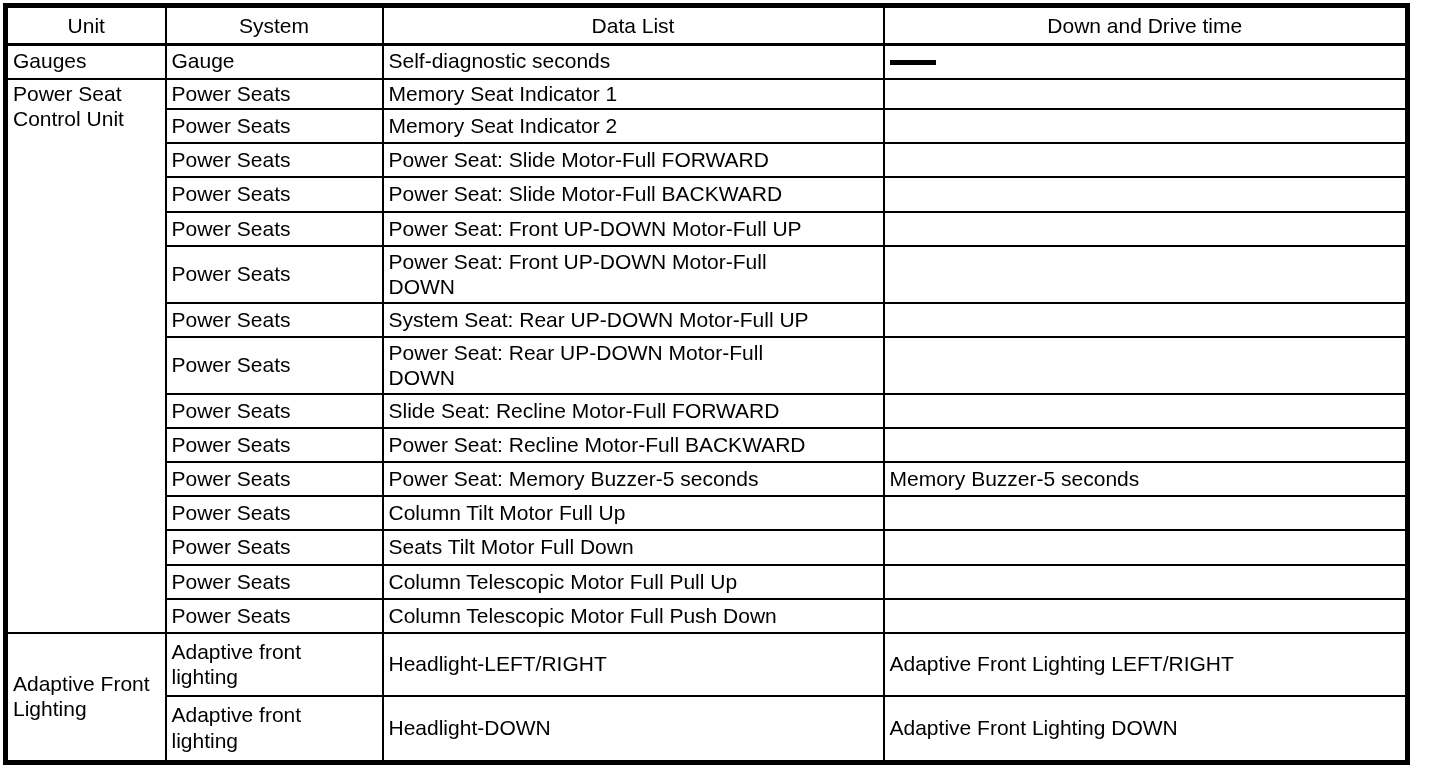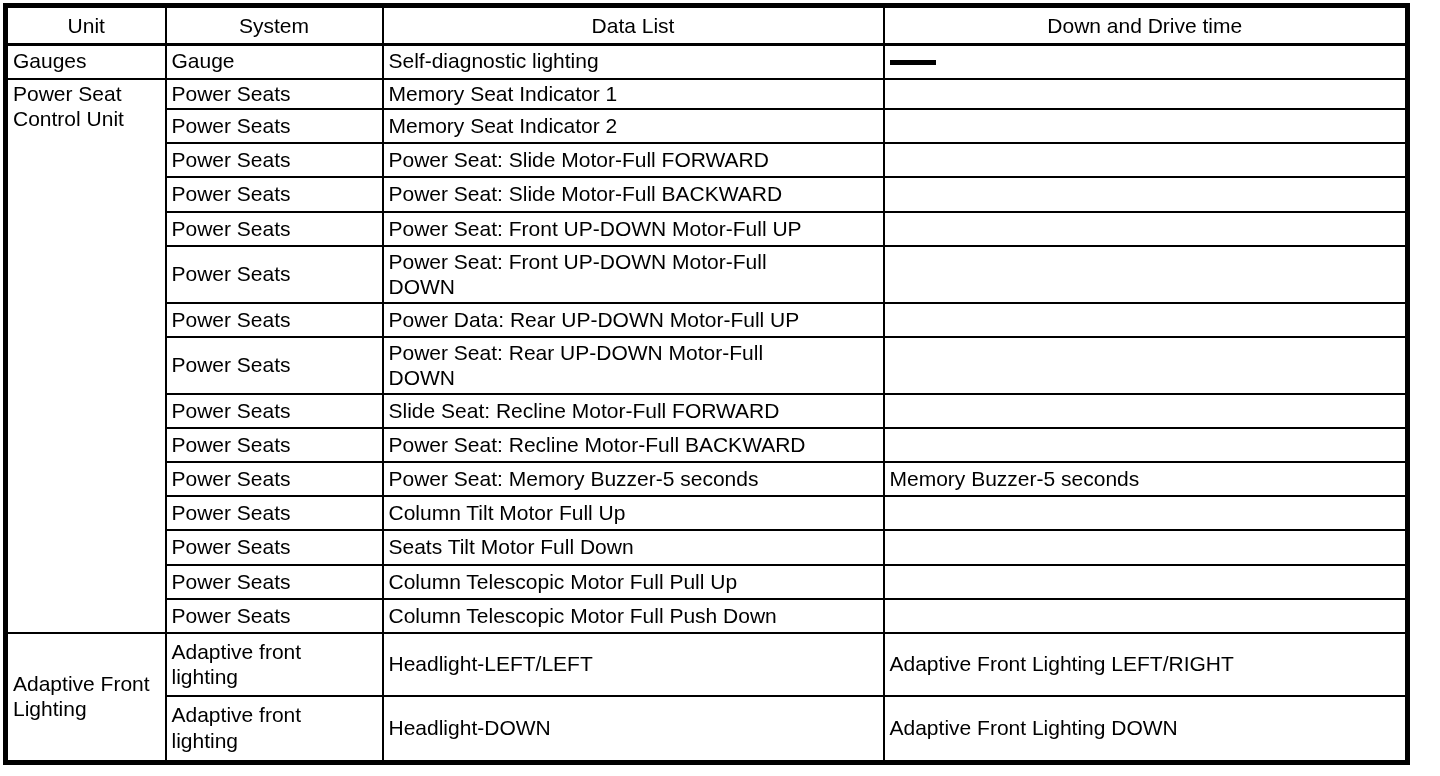--- a/index.html
+++ b/index.html
@@ -72,21 +72,21 @@
         <th>Unit</th>
         <th>System</th>
         <th>Data List</th>
         <th>Down and Drive time</th>
       </tr>
     </thead>
     <tbody>
         <tr style="height: 34px; margin-top: 42px;">
           <td class="unit-cell" rowspan="1" style="vertical-align: middle;">Gauges</td>
           <td>Gauge</td>
-          <td>Self-diagnostic lighting</td>
+          <td>Self-diagnostic seconds</td>
           <td><div class="dash"></div></td>
         </tr>
         <tr style="height: 30px;">
           <td class="unit-cell" rowspan="15" style="vertical-align: top;">Power Seat
 Control Unit</td>
           <td>Power Seats</td>
           <td>Memory Seat Indicator 1</td>
           <td></td>
         </tr>
         <tr style="height: 34px;">
@@ -110,21 +110,21 @@
           <td></td>
         </tr>
         <tr style="height: 57px;">
           <td>Power Seats</td>
           <td>Power Seat: Front UP-DOWN Motor-Full
 DOWN</td>
           <td></td>
         </tr>
         <tr style="height: 34px;">
           <td>Power Seats</td>
-          <td>Power Data: Rear UP-DOWN Motor-Full UP</td>
+          <td>System Seat: Rear UP-DOWN Motor-Full UP</td>
           <td></td>
         </tr>
         <tr style="height: 57px;">
           <td>Power Seats</td>
           <td>Power Seat: Rear UP-DOWN Motor-Full
 DOWN</td>
           <td></td>
         </tr>
         <tr style="height: 34px;">
           <td>Power Seats</td>
@@ -159,21 +159,21 @@
         <tr style="height: 34px;">
           <td>Power Seats</td>
           <td>Column Telescopic Motor Full Push Down</td>
           <td></td>
         </tr>
         <tr style="height: 63px;">
           <td class="unit-cell" rowspan="2" style="vertical-align: middle;">Adaptive Front
 Lighting</td>
           <td>Adaptive front
 lighting</td>
-          <td>Headlight-LEFT/LEFT</td>
+          <td>Headlight-LEFT/RIGHT</td>
           <td>Adaptive Front Lighting LEFT/RIGHT</td>
         </tr>
         <tr style="height: 66px;">
           <td>Adaptive front
 lighting</td>
           <td>Headlight-DOWN</td>
           <td>Adaptive Front Lighting DOWN</td>
         </tr>
       </tbody>
   </table>

